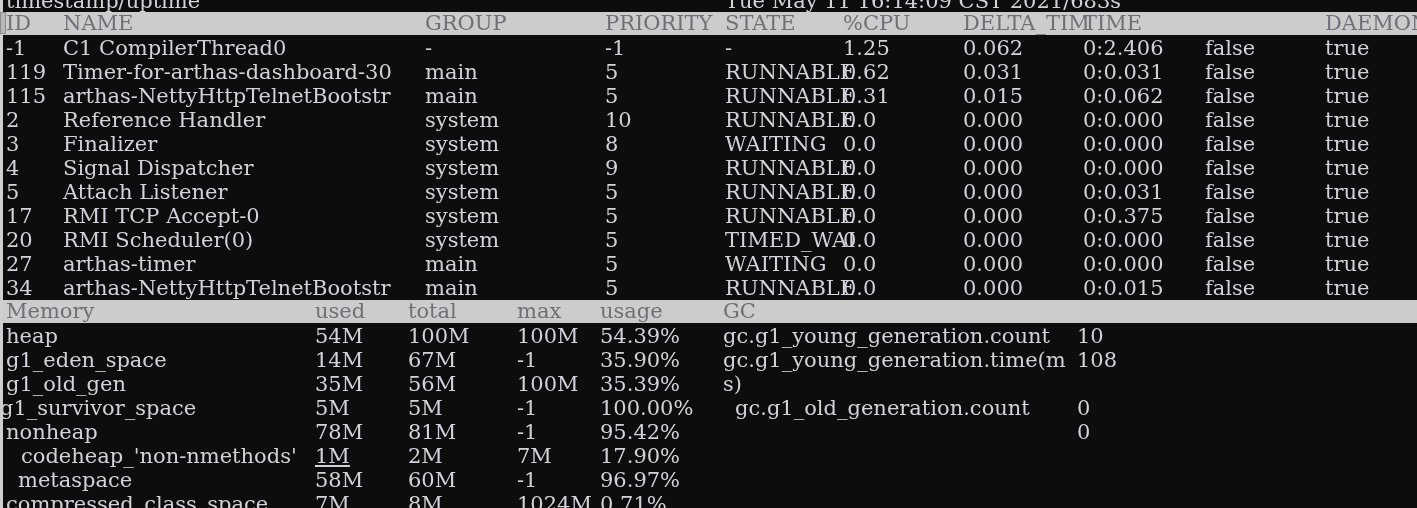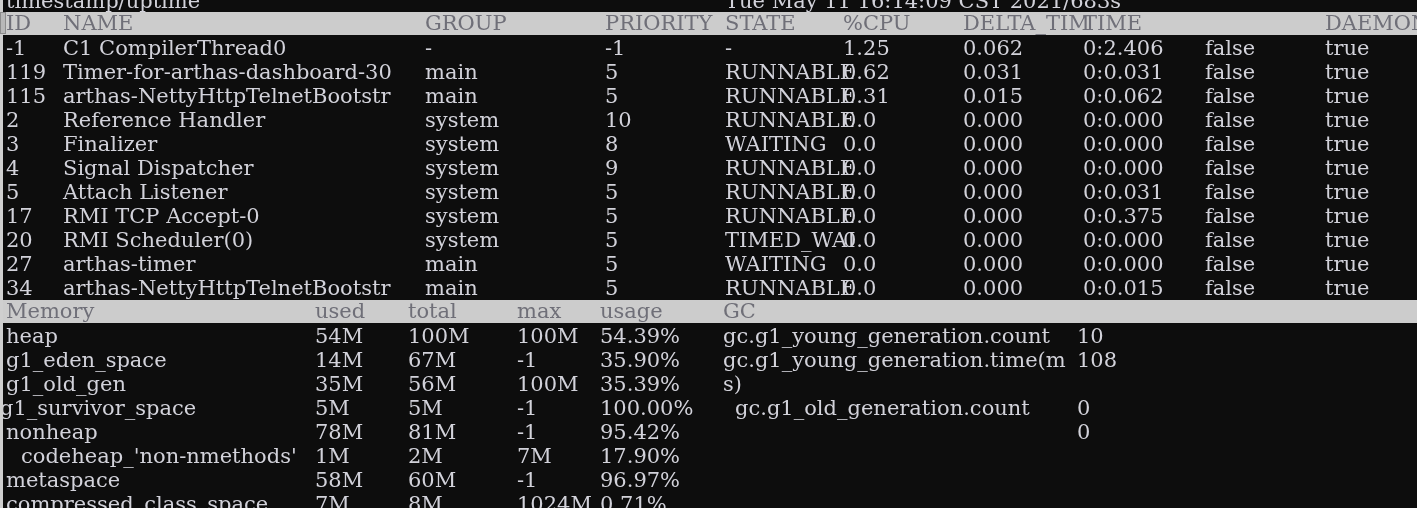--- a/index.html
+++ b/index.html
@@ -146,22 +146,22 @@
     <span class="cell" style="left:600px;">usage</span>
     <span class="cell" style="left:723px;">GC</span>
   </div>
 
   <div id="memory-rows">
       <div class="row data-row" style="top: 324px;"><span class="cell" style="left: 6px;">heap</span><span class="cell" style="left: 315px;">54M</span><span class="cell" style="left: 408px;">100M</span><span class="cell" style="left: 517px;">100M</span><span class="cell" style="left: 600px;">54.39%</span></div>
       <div class="row data-row" style="top: 348px;"><span class="cell" style="left: 6px;">g1_eden_space</span><span class="cell" style="left: 315px;">14M</span><span class="cell" style="left: 408px;">67M</span><span class="cell" style="left: 517px;">-1</span><span class="cell" style="left: 600px;">35.90%</span></div>
       <div class="row data-row" style="top: 372px;"><span class="cell" style="left: 6px;">g1_old_gen</span><span class="cell" style="left: 315px;">35M</span><span class="cell" style="left: 408px;">56M</span><span class="cell" style="left: 517px;">100M</span><span class="cell" style="left: 600px;">35.39%</span></div>
       <div class="row data-row" style="top: 396px;"><span class="cell" style="left: 0;">g1_survivor_space</span><span class="cell" style="left: 315px;">5M</span><span class="cell" style="left: 408px;">5M</span><span class="cell" style="left: 517px;">-1</span><span class="cell" style="left: 600px;">100.00%</span></div>
       <div class="row data-row" style="top: 420px;"><span class="cell" style="left: 6px;">nonheap</span><span class="cell" style="left: 315px;">78M</span><span class="cell" style="left: 408px;">81M</span><span class="cell" style="left: 517px;">-1</span><span class="cell" style="left: 600px;">95.42%</span></div>
-      <div class="row data-row" style="top: 444px;"><span class="cell" style="left: 21px;">codeheap_'non-nmethods'</span><span class="cell" style="left: 315px;">1M</span><span class="cell" style="left: 408px;">2M</span><span class="cell" style="left: 517px;">7M</span><span class="cell" style="left: 600px;">17.90%</span></div>
-      <div class="row data-row" style="top: 468px;"><span class="cell" style="left: 6px;">metaspace</span><span class="cell" style="left: 315px;">58M</span><span class="cell" style="left: 408px;">60M</span><span class="cell" style="left: 517px;">-1</span><span class="cell" style="left: 600px;">96.97%</span></div>
+      <div class="row data-row" style="top: 444px;"><span class="cell" style="left: 21px;">codeheap_'non-nmethods'</span><span class="cell" style="left: 315px; text-decoration: underline;">1M</span><span class="cell" style="left: 408px;">2M</span><span class="cell" style="left: 517px;">7M</span><span class="cell" style="left: 600px;">17.90%</span></div>
+      <div class="row data-row" style="top: 468px;"><span class="cell" style="left: 18px;">metaspace</span><span class="cell" style="left: 315px;">58M</span><span class="cell" style="left: 408px;">60M</span><span class="cell" style="left: 517px;">-1</span><span class="cell" style="left: 600px;">96.97%</span></div>
       <div class="row data-row" style="top: 492px;"><span class="cell" style="left: 6px;">compressed_class_space</span><span class="cell" style="left: 315px;">7M</span><span class="cell" style="left: 408px;">8M</span><span class="cell" style="left: 517px;">1024M</span><span class="cell" style="left: 600px;">0.71%</span></div>
     </div>
   <div id="gc-rows">
       <div class="row data-row" style="top: 324px;"><span class="cell" style="left: 723px;">gc.g1_young_generation.count</span><span class="cell" style="left: 1077px;">10</span></div>
       <div class="row data-row" style="top: 348px;"><span class="cell" style="left: 723px;">gc.g1_young_generation.time(m</span><span class="cell" style="left: 1077px;">108</span></div>
       <div class="row data-row" style="top: 372px;"><span class="cell" style="left: 723px;">s)</span></div>
       <div class="row data-row" style="top: 396px;"><span class="cell" style="left: 735px;">gc.g1_old_generation.count</span><span class="cell" style="left: 1077px;">0</span></div>
       <div class="row data-row" style="top: 420px;"><span class="cell" style="left: 1077px;">0</span></div>
     </div>
 

